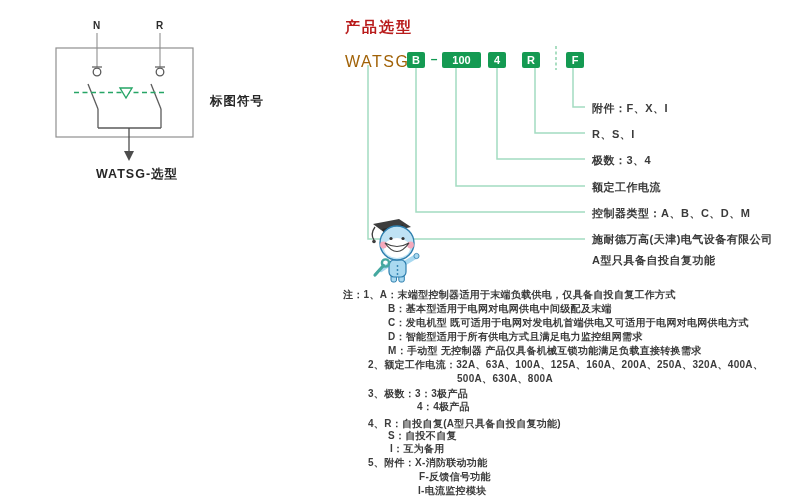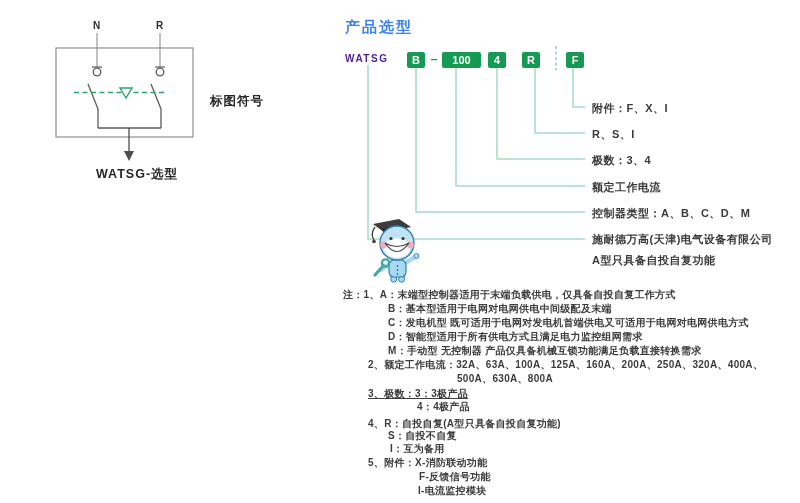--- a/index.html
+++ b/index.html
@@ -2,22 +2,22 @@
 <html><head>
 <meta charset="utf-8">
 <style>
   html,body{margin:0;padding:0;}
   body{
     width:800px;height:503px;position:relative;background:#ffffff;
     font-family:"Liberation Sans","DejaVu Sans",sans-serif;
     color:#3b3b3b;overflow:hidden;
   }
   .abs{position:absolute;white-space:nowrap;}
-  .heading{font-size:15px;font-weight:bold;letter-spacing:2px;color:#3b82f6;}
-  .model-prefix{font-size:10px;font-weight:bold;letter-spacing:1.5px;color:#4c1d95;}
+  .heading{font-size:15px;font-weight:bold;letter-spacing:2px;color:#b91c1c;}
+  .model-prefix{font-size:16px;font-weight:normal;letter-spacing:1.5px;color:#a16207;}
   .codebox{
     position:absolute;top:52px;height:16px;line-height:16px;
     background:#149a52;color:#ffffff;font-size:11px;font-weight:bold;
     text-align:center;border-radius:2px;
   }
   .codesep{position:absolute;top:52px;font-size:12px;font-weight:bold;color:#119a52;}
   .branch{position:absolute;left:592px;font-size:11px;font-weight:600;color:#3a3a3a;letter-spacing:0.5px;}
   .note{position:absolute;font-size:10px;font-weight:600;color:#3c3c3c;letter-spacing:0.3px;}
   .diag-label{font-size:10px;font-weight:bold;color:#2c2c2c;}
   .caption{font-size:12.5px;font-weight:bold;color:#262626;letter-spacing:1px;}
@@ -119,20 +119,20 @@
 <div class="branch" style="top:232px;">施耐德万高(天津)电气设备有限公司</div>
 <div class="branch" style="top:253px;">A型只具备自投自复功能</div>
 
 <div class="note" style="left:343px;top:288px;">注：1、A：末端型控制器适用于末端负载供电，仅具备自投自复工作方式</div>
 <div class="note" style="left:388px;top:302px;">B：基本型适用于电网对电网供电中间级配及末端</div>
 <div class="note" style="left:388px;top:316px;">C：发电机型 既可适用于电网对发电机首端供电又可适用于电网对电网供电方式</div>
 <div class="note" style="left:388px;top:330px;">D：智能型适用于所有供电方式且满足电力监控组网需求</div>
 <div class="note" style="left:388px;top:344px;">M：手动型 无控制器 产品仅具备机械互锁功能满足负载直接转换需求</div>
 <div class="note" style="left:368px;top:358px;">2、额定工作电流：32A、63A、100A、125A、160A、200A、250A、320A、400A、</div>
 <div class="note" style="left:457px;top:372px;">500A、630A、800A</div>
-<div class="note" style="left:368px;top:387px;text-decoration:underline;">3、极数：3：3极产品</div>
+<div class="note" style="left:368px;top:387px;">3、极数：3：3极产品</div>
 <div class="note" style="left:417px;top:400px;">4：4极产品</div>
 <div class="note" style="left:368px;top:417px;">4、R：自投自复(A型只具备自投自复功能)</div>
 <div class="note" style="left:388px;top:429px;">S：自投不自复</div>
 <div class="note" style="left:390px;top:442px;">I：互为备用</div>
 <div class="note" style="left:368px;top:456px;">5、附件：X-消防联动功能</div>
 <div class="note" style="left:419px;top:470px;">F-反馈信号功能</div>
 <div class="note" style="left:418px;top:484px;">I-电流监控模块</div>
 
 </body></html>

